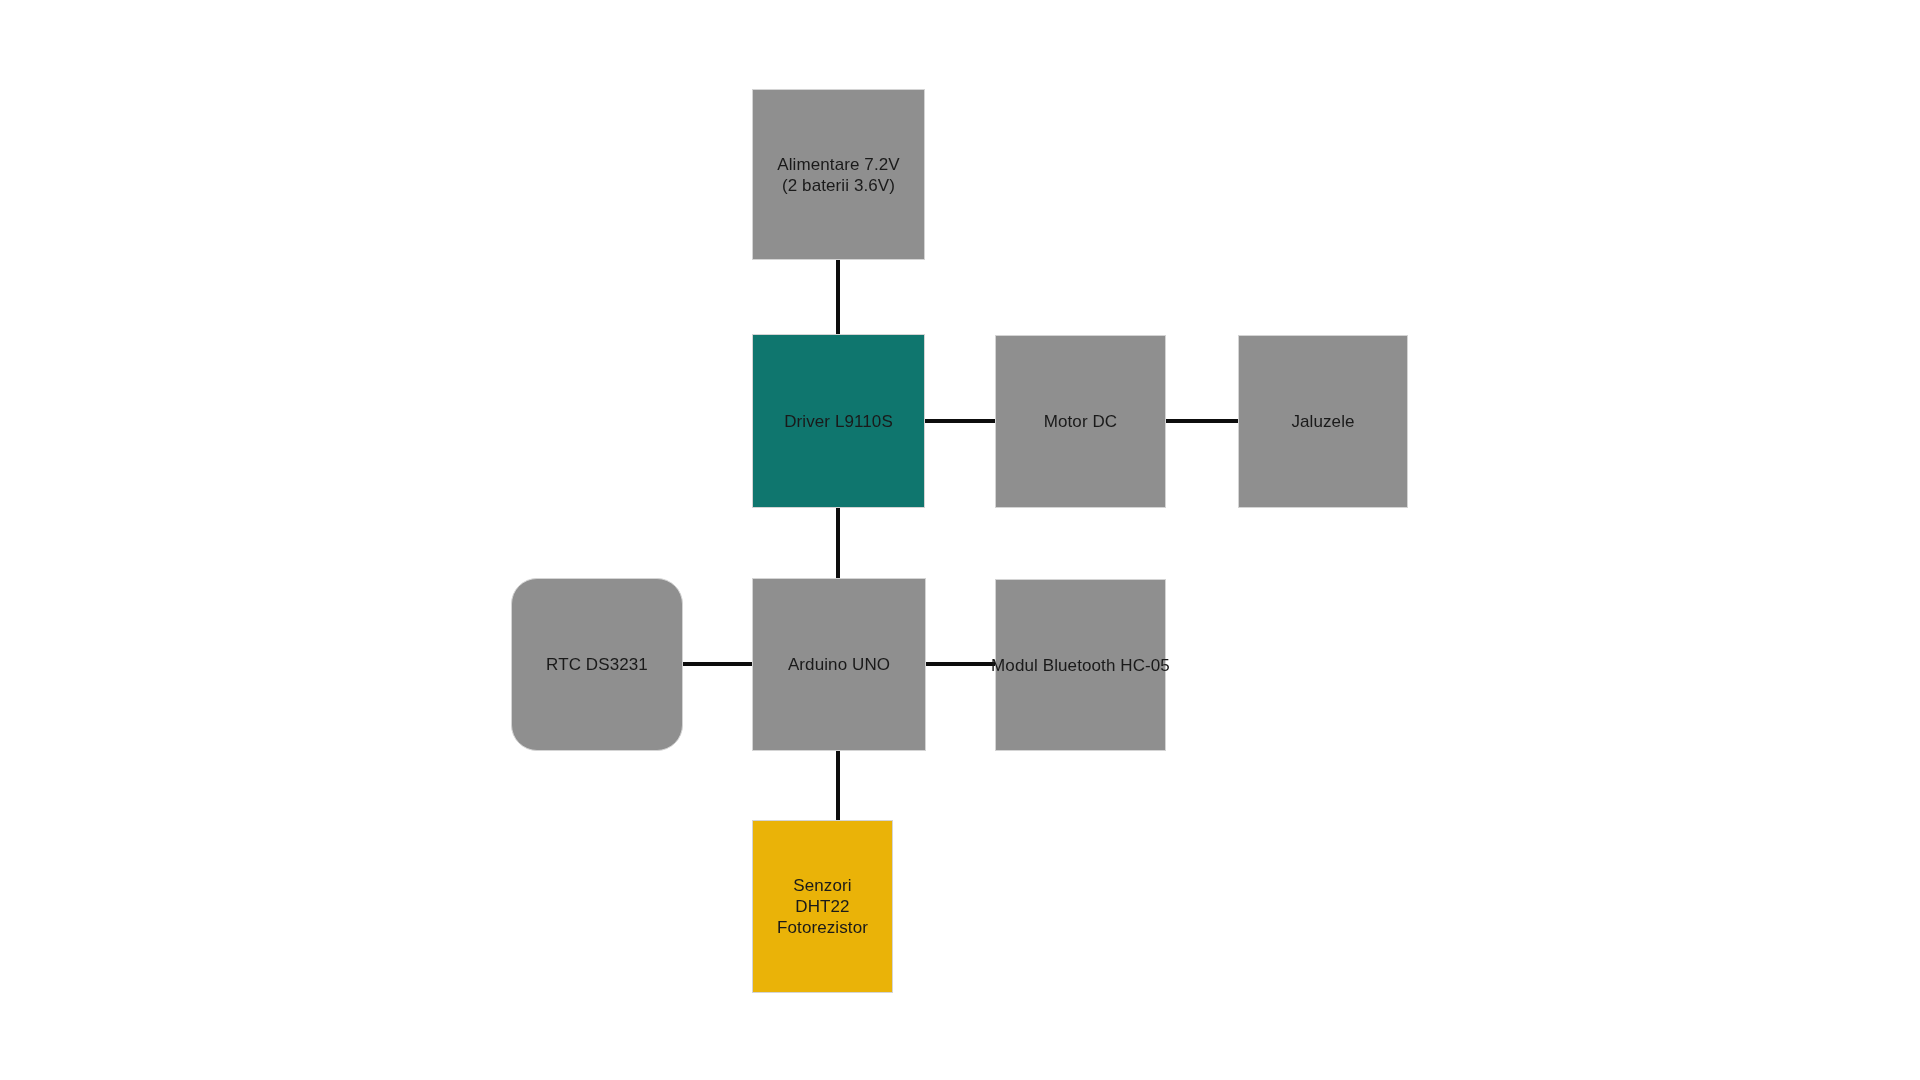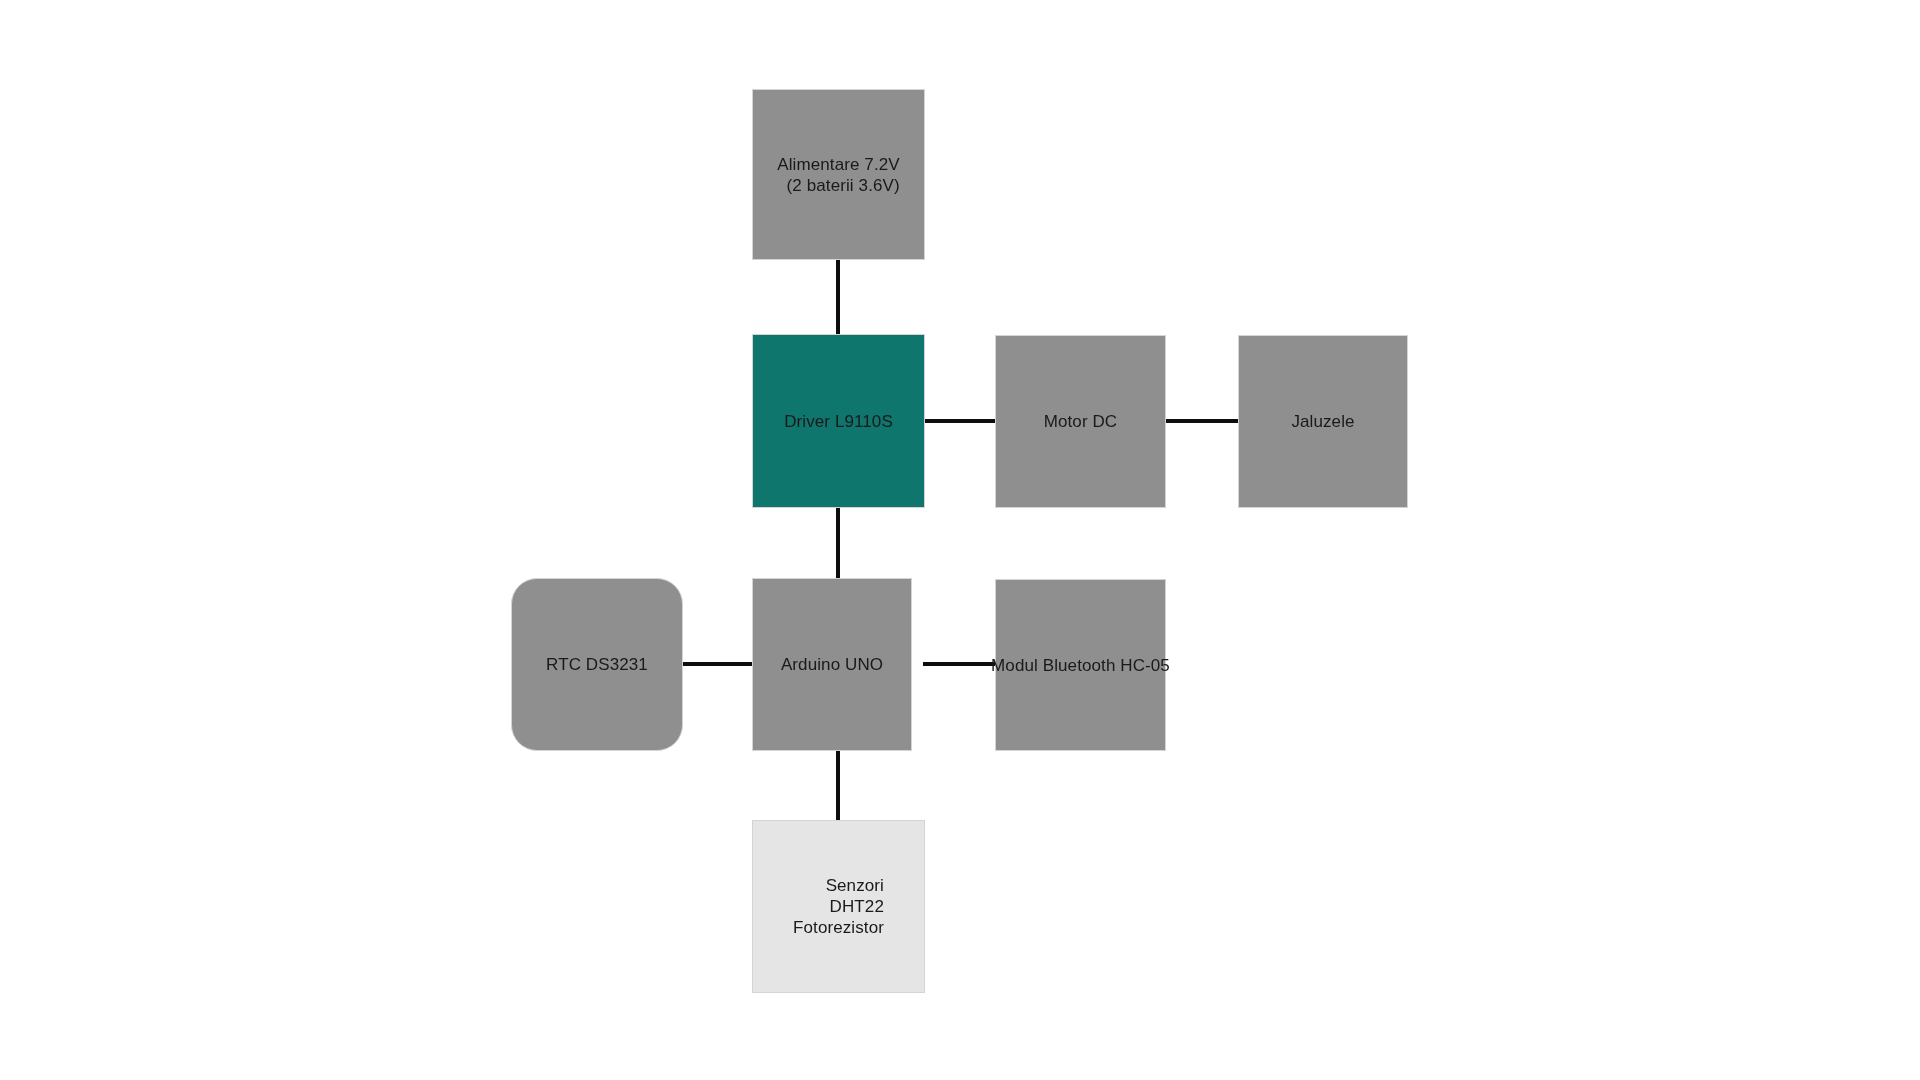--- a/index.html
+++ b/index.html
@@ -28,21 +28,21 @@
     border: 1px solid #d4d4d4;
     display: flex;
     align-items: center;
     justify-content: center;
     z-index: 2;
   }
   .node-label {
     color: #1a1a1a;
     font-size: 17px;
     line-height: 21px;
-    text-align: right;
+    text-align: center;
     white-space: pre;
     letter-spacing: 0.1px;
     z-index: 3;
   }
   
   .node-overflow .node-label {
     position: absolute;
     left: 50%;
     transform: translateX(-50%);
     white-space: nowrap;
@@ -83,27 +83,27 @@
   </div>
 
   <div class="node" style="left: 1238px; top: 335px; width: 170px; height: 173px; background: rgb(143, 143, 143); border-color: rgb(212, 212, 212);">
     <span class="node-label" style="color: rgb(26, 26, 26);">Jaluzele</span>
   </div>
 
   <div class="node" style="left: 511px; top: 578px; width: 172px; height: 173px; background: rgb(143, 143, 143); border-color: rgb(212, 212, 212); border-radius: 26px;">
     <span class="node-label" style="color: rgb(26, 26, 26);">RTC DS3231</span>
   </div>
 
-  <div class="node" style="left: 752px; top: 578px; width: 160px; height: 173px; background: rgb(143, 143, 143); border-color: rgb(212, 212, 212);">
+  <div class="node" style="left: 752px; top: 578px; width: 174px; height: 173px; background: rgb(143, 143, 143); border-color: rgb(212, 212, 212);">
     <span class="node-label" style="color: rgb(26, 26, 26);">Arduino UNO</span>
   </div>
 
   <div class="node node-overflow" style="left: 995px; top: 579px; width: 171px; height: 172px; background: rgb(143, 143, 143); border-color: rgb(212, 212, 212); padding-left: 24px;">
     <span class="node-label" style="color: rgb(26, 26, 26);">Modul Bluetooth HC-05</span>
   </div>
 
-  <div class="node" style="left: 752px; top: 820px; width: 173px; height: 173px; background: #e5e5e5; border-color: rgb(212, 212, 212);">
+  <div class="node" style="left: 752px; top: 820px; width: 141px; height: 173px; background: #eab308; border-color: rgb(212, 212, 212);">
     <span class="node-label" style="color: rgb(26, 26, 26);">Senzori
 DHT22
 Fotorezistor</span>
   </div>
 
 </div>
 
 </body></html>

